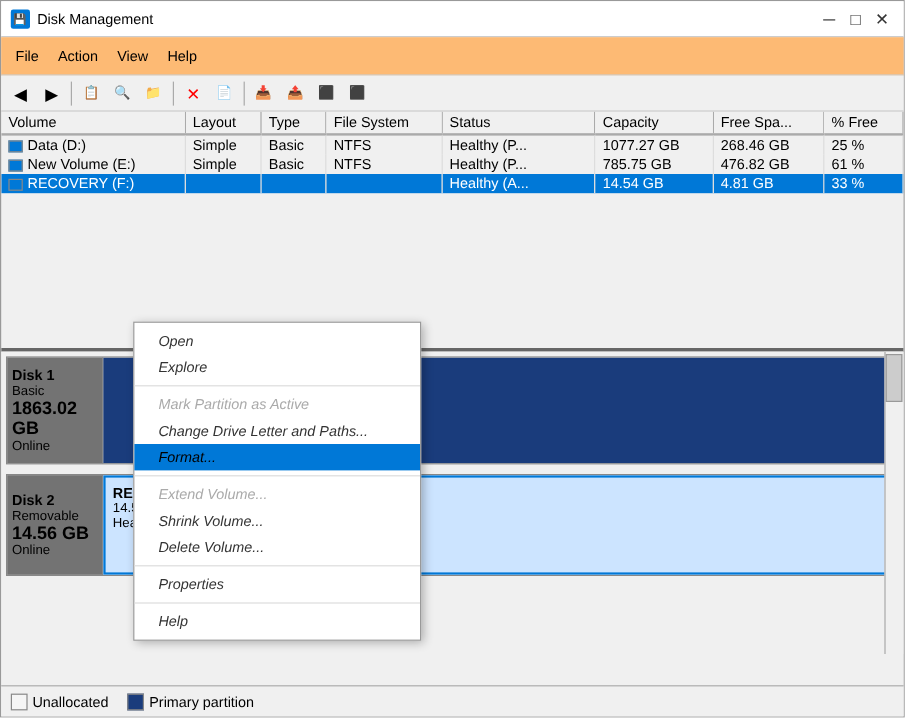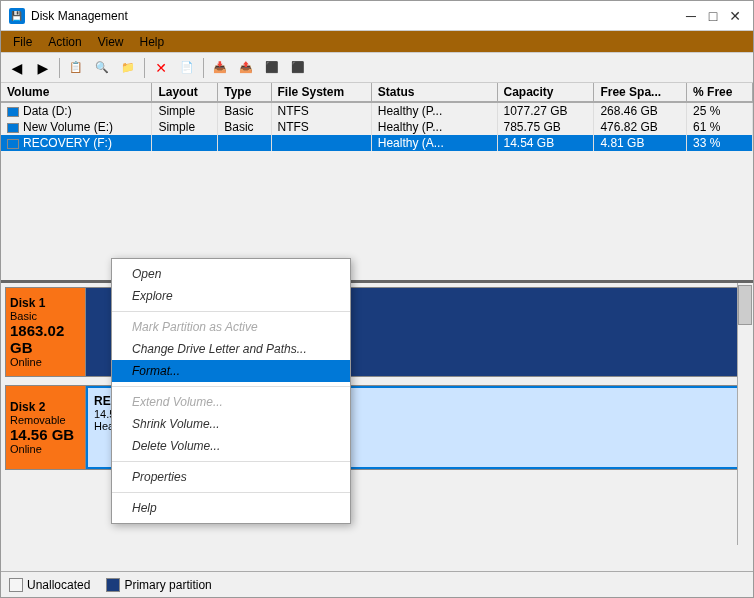--- a/index.html
+++ b/index.html
@@ -58,25 +58,25 @@
       border: none;
       background: transparent;
       cursor: pointer;
       font-size: 14px;
       display: flex;
       align-items: center;
       justify-content: center;
       color: #333;
     }
     .menu-bar {
-      height: 22px;
+      height: 32px;
       display: flex;
       align-items: center;
       padding: 0 4px;
-      background: #a16207;
+      background: #fdba74;
       border-bottom: 1px solid #ccc;
     }
     .menu-item {
       padding: 2px 8px;
       cursor: pointer;
       font-size: 12px;
     }
     .toolbar {
       height: 30px;
       display: flex;
@@ -123,21 +123,21 @@
     thead tr {
       background: #f0f0f0;
       position: sticky;
       top: 0;
     }
     th {
       border-right: 1px solid #aaa;
       border-bottom: 2px solid #aaa;
       padding: 2px 6px;
       text-align: left;
-      font-weight: bold;
+      font-weight: normal;
       cursor: pointer;
       white-space: nowrap;
     }
     td {
       border-right: 1px solid #ddd;
       padding: 1px 6px;
       white-space: nowrap;
     }
     tr.selected td {
       background: #0078d7;
@@ -162,21 +162,21 @@
     }
     .disk-row {
       display: flex;
       margin-bottom: 8px;
       height: 90px;
       border: 1px solid #888;
     }
     .disk-label {
       width: 80px;
       min-width: 80px;
-      background: #f97316;
+      background: #737373;
       border-right: 1px solid #888;
       padding: 4px;
       display: flex;
       flex-direction: column;
       justify-content: center;
     }
     .disk-label-name { font-weight: bold; font-size: 12px; }
     .disk-label-type { font-size: 11px; }
     .disk-label-size { font-size: 15px; font-weight: bold; }
     .disk-label-status { font-size: 11px; }

